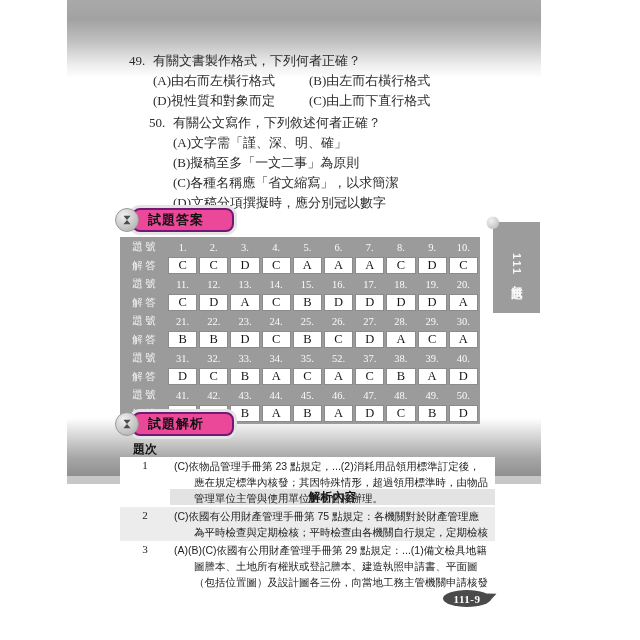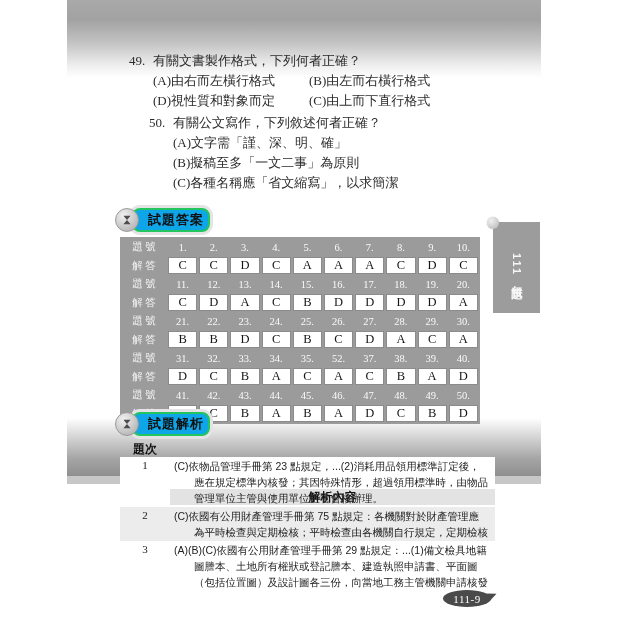--- a/index.html
+++ b/index.html
@@ -22,22 +22,22 @@
   .opts-2col{display:grid;grid-template-columns:156px 1fr;}
   .question + .question{margin-top:2px;margin-left:20px;}
 
   
   .badge{position:absolute;left:48px;display:flex;align-items:center;z-index:2;}
   .badge-answers{top:208px;}
   .badge-analysis{top:412px;}
   .badge-icon{width:22px;height:22px;border-radius:50%;flex:0 0 22px;z-index:3;
               background:radial-gradient(circle at 35% 30%,#f2f2f2,#bdbdbd 70%,#a9a9a9);
               border:1px solid #9a9a9a;display:flex;align-items:center;justify-content:center;}
-  .badge-box{margin-left:-7px;background:#0ea5e9;border:2px solid #22c55e;border-radius:8px;
-             box-shadow:0 0 0 3px #e4e4e4;padding:3px 4px 4px 14px;
+  .badge-box{margin-left:-7px;background:#ec4899;border:2px solid #701a75;border-radius:8px;
+             box-shadow:0 0 0 3px #e4e4e4;padding:3px 28px 4px 14px;
              font-weight:bold;font-size:13px;line-height:13px;color:#111;letter-spacing:1px;white-space:nowrap;}
 
   
   .ans-table{position:absolute;left:53px;top:237px;width:360px;z-index:2;
              border-collapse:separate;border-spacing:2px;background:#9b9b9b;table-layout:fixed;}
   .ans-table td{height:14px;padding:0;text-align:center;vertical-align:middle;
                 box-sizing:border-box;border:1px solid transparent;overflow:hidden;}
   .ans-table td.lbl{width:44px;color:#f4f4f4;font-size:10.5px;white-space:nowrap;}
   .ans-table td.num{color:#fafafa;font-size:10.5px;}
   .ans-table td.ansc{background:#ffffff;border-color:#8b8b8b;color:#151515;font-size:12.5px;}
@@ -60,21 +60,21 @@
   .side-tab{position:absolute;left:426px;top:222px;width:47px;height:91px;background:#9c9c9c;z-index:2;
             display:flex;align-items:center;justify-content:center;}
   .tab-ball{position:absolute;left:-6px;top:-5px;width:12px;height:12px;border-radius:50%;
             background:radial-gradient(circle at 35% 30%,#f1f1f1,#b3b3b3);box-shadow:0 0 1px #999;}
   .tab-text{writing-mode:vertical-rl;text-orientation:mixed;color:#f7f7f7;
             font-family:"Liberation Sans",sans-serif;font-weight:bold;font-size:11px;letter-spacing:2px;}
 
   
   .page-bubble{position:absolute;left:376px;top:590px;width:48px;height:17px;background:#4a4a4a;
                border-radius:50%;z-index:4;display:flex;align-items:center;justify-content:center;
-               color:#ffffff;font-weight:normal;font-size:11px;letter-spacing:0.5px;}
+               color:#ffffff;font-weight:bold;font-size:11px;letter-spacing:0.5px;}
   .page-bubble::after{content:"";position:absolute;right:-6px;top:2px;width:0;height:0;
                border-top:3px solid transparent;border-bottom:5px solid transparent;
                border-left:9px solid #4a4a4a;transform:rotate(-18deg);}
 </style>
 </head>
 <body>
 
 <div class="screenshot">
   <div class="page">
     <div class="shadow-top"></div>
@@ -90,20 +90,21 @@
           <span class="opt"><b>(D)</b><span>視性質和對象而定</span></span>
           <span class="opt"><b>(C)</b><span>由上而下直行格式</span></span>
         </div>
       </div>
       <div class="question">
         <div class="q-stem"><span class="q-num">50.</span><span>有關公文寫作，下列敘述何者正確？</span></div>
         <div class="opts">
           <div class="opt"><b>(A)</b><span>文字需「謹、深、明、確」</span></div>
           <div class="opt"><b>(B)</b><span>擬稿至多「一文二事」為原則</span></div>
           <div class="opt"><b>(C)</b><span>各種名稱應「省文縮寫」，以求簡潔</span></div>
+          <div class="opt"><b>(D)</b><span>文稿分項撰擬時，應分別冠以數字</span></div>
         </div>
       </div>
     </div>
 
     <div class="badge badge-answers">
       <span class="badge-icon">
         <svg width="12" height="12" viewBox="0 0 20 20">
             <path d="M4 3 L16 3 L10 10 Z M4 17 L16 17 L10 10 Z" fill="#4d4d4d"></path>
           </svg>
       </span>

